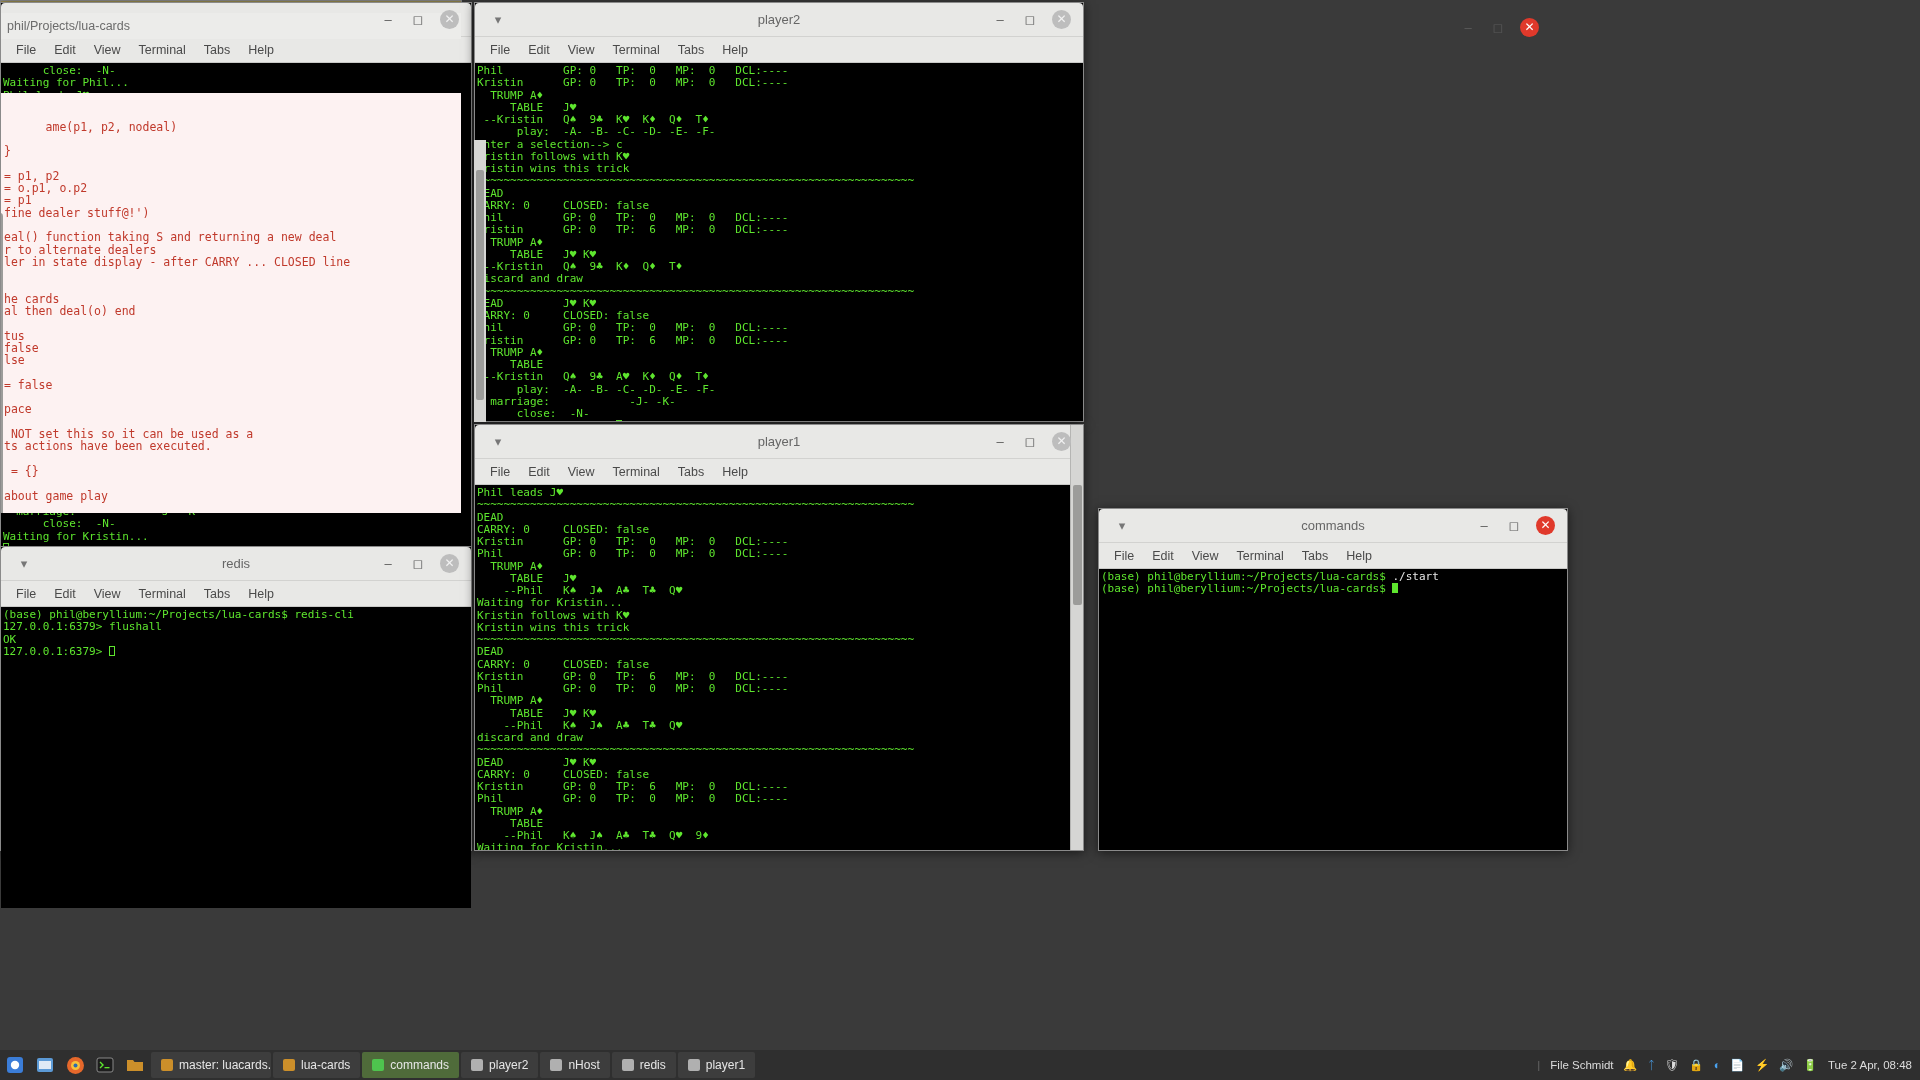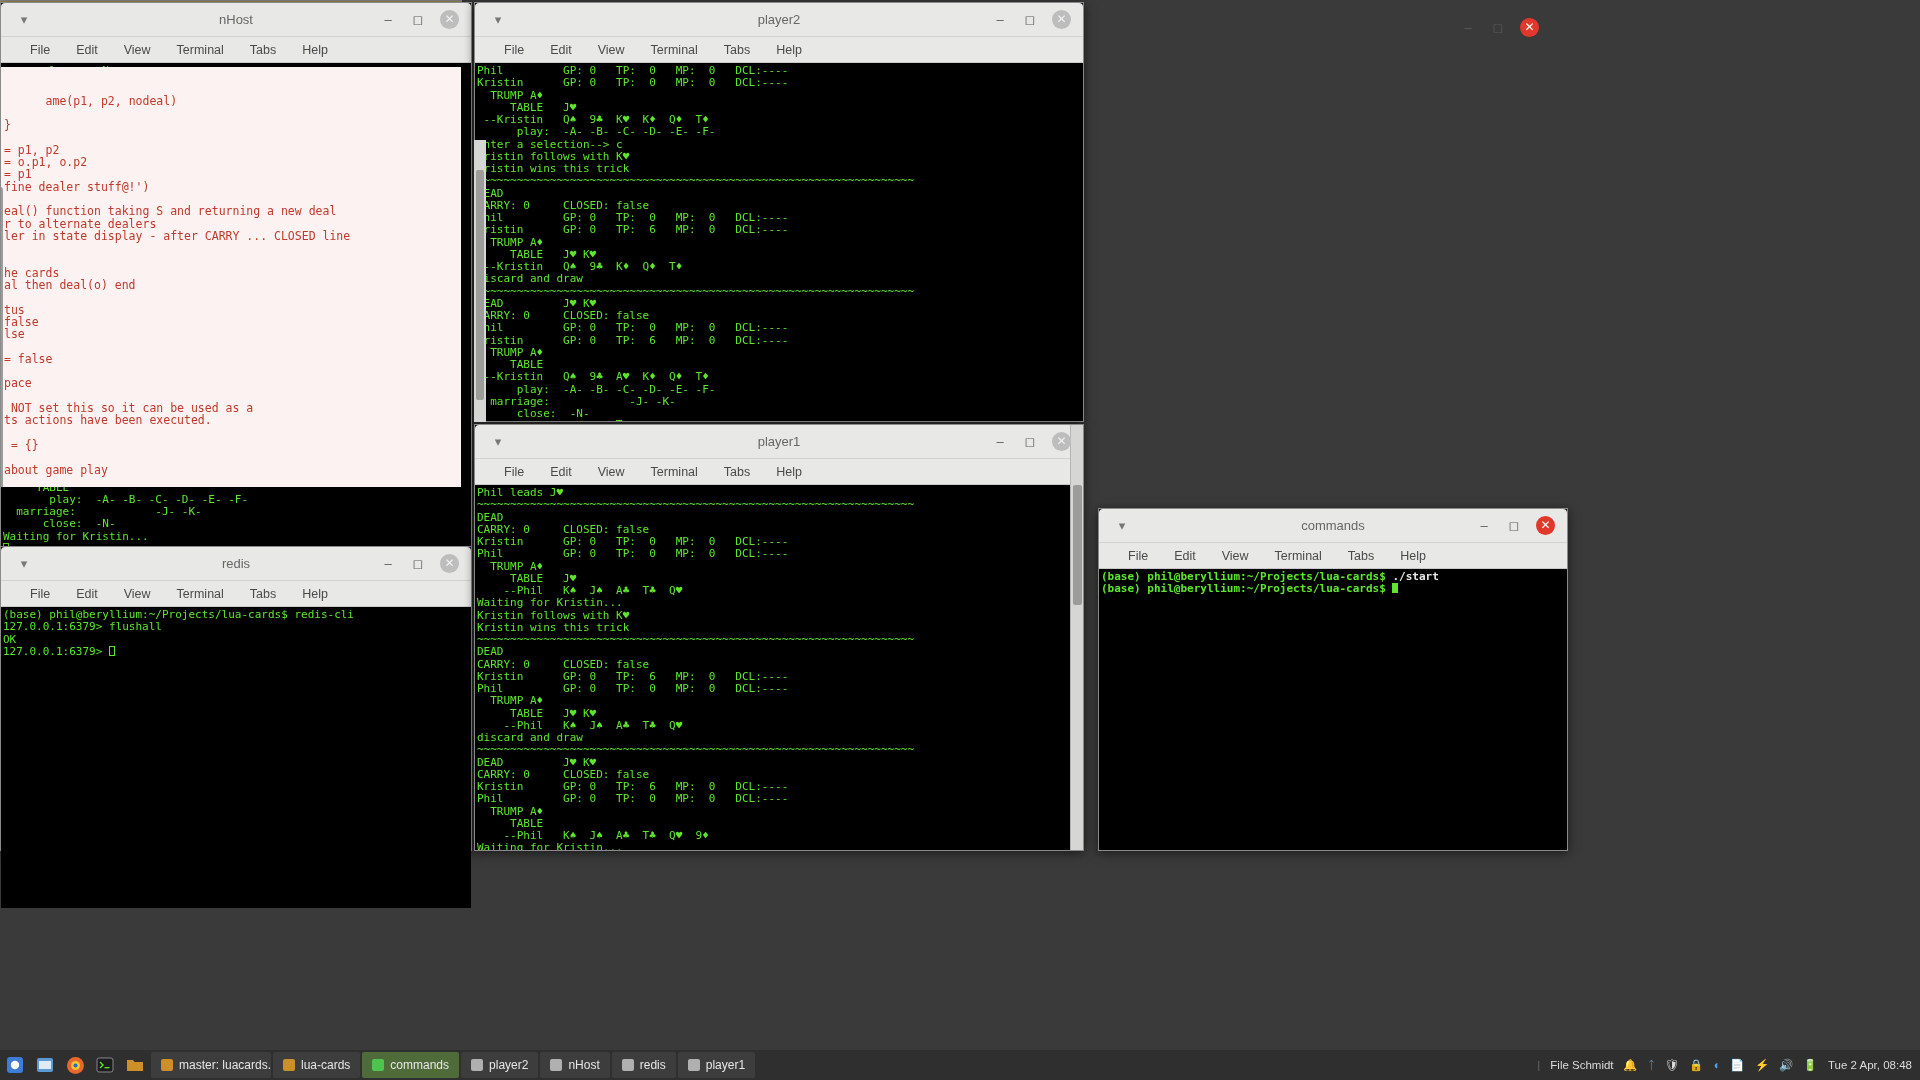--- a/index.html
+++ b/index.html
@@ -33,21 +33,21 @@
   .tb-right { margin-left:auto; display:flex; align-items:center; gap:14px;
               padding-right: 12px; z-index: 2; }
   .tb-btn { font-size: 13px; color:#5a5a5a; width: 16px; text-align:center; cursor:pointer;}
   .tb-close {
     width:19px;height:19px;border-radius:50%;background:#bdbdbd;color:#f2f2f2;
     font-size:12px;line-height:19px;text-align:center;
   }
   .tb-close.red { background:#e0392b; color:#fff; }
   .menubar {
     height: 26px; background:#e8e8e6; display:flex; align-items:center;
-    padding-left: 20px; gap: 8px; border-bottom: 1px solid #c9c9c7;
+    padding-left: 6px; gap: 0px; border-bottom: 1px solid #c9c9c7;
   }
   .menubar span { font-size: 12.5px; color:#4a4a4a; padding: 2px 9px; cursor:pointer; }
 
   .term {
     font-family: "DejaVu Sans Mono", "Liberation Mono", monospace;
     font-size: 11px; line-height: 12.25px;
     color: #5ee62e; background: #000;
     white-space: pre; overflow: hidden;
     padding: 2px 0 0 2px;
   }
@@ -292,20 +292,23 @@
       <div class="vthumb" style="top:60px;height:120px;"></div>
     </div>
   </div>
 
   <div style="position:absolute;left:474px;top:140px;width:12px;height:282px;background:#d6d6d4;">
     <div style="position:absolute;left:2px;top:30px;width:8px;height:230px;background:#9c9c9a;border-radius:2px;"></div>
   </div>
 
   <div id="editor">
     <div class="ed-top"></div>
+    <div class="ed-title">
+      <span>phil/Projects/lua-cards</span>
+    </div>
     <div class="ed-menurow"></div>
     <div class="ed-tool">
       <div class="ed-btn">Delete-Window</div>
       <div class="arrowbtn">←</div>
       <div class="arrowbtn">→</div>
     </div>
     <div class="ed-body">
       <div class="ed-scroll"></div>
       <span>ame(p1, p2, nodeal)
 
@@ -362,21 +365,21 @@
       </div>
     </div>
     <div class="menubar">
       <span>File</span>
       <span>Edit</span>
       <span>View</span>
       <span>Terminal</span>
       <span>Tabs</span>
       <span>Help</span>
     </div>
-    <div class="term" style="height:281px;font-weight:bold;"><span>(base) phil@beryllium:~/Projects/lua-cards$ </span><span style="color:#e8e8e8">./start</span>
+    <div class="term" style="height:281px;"><span>(base) phil@beryllium:~/Projects/lua-cards$ </span><span style="color:#e8e8e8">./start</span>
 <span>(base) phil@beryllium:~/Projects/lua-cards$ </span><span class="cur solid"></span></div>
   </div>
 
   <div id="taskbar">
     <div class="tb-sec">
       <div class="launcher">
         <svg width="18" height="18" viewBox="0 0 18 18">
             <rect x="1" y="1" width="16" height="16" rx="3" fill="#3b7dd8"></rect>
             <circle cx="9" cy="9" r="4.2" fill="#fff"></circle>
           </svg>

